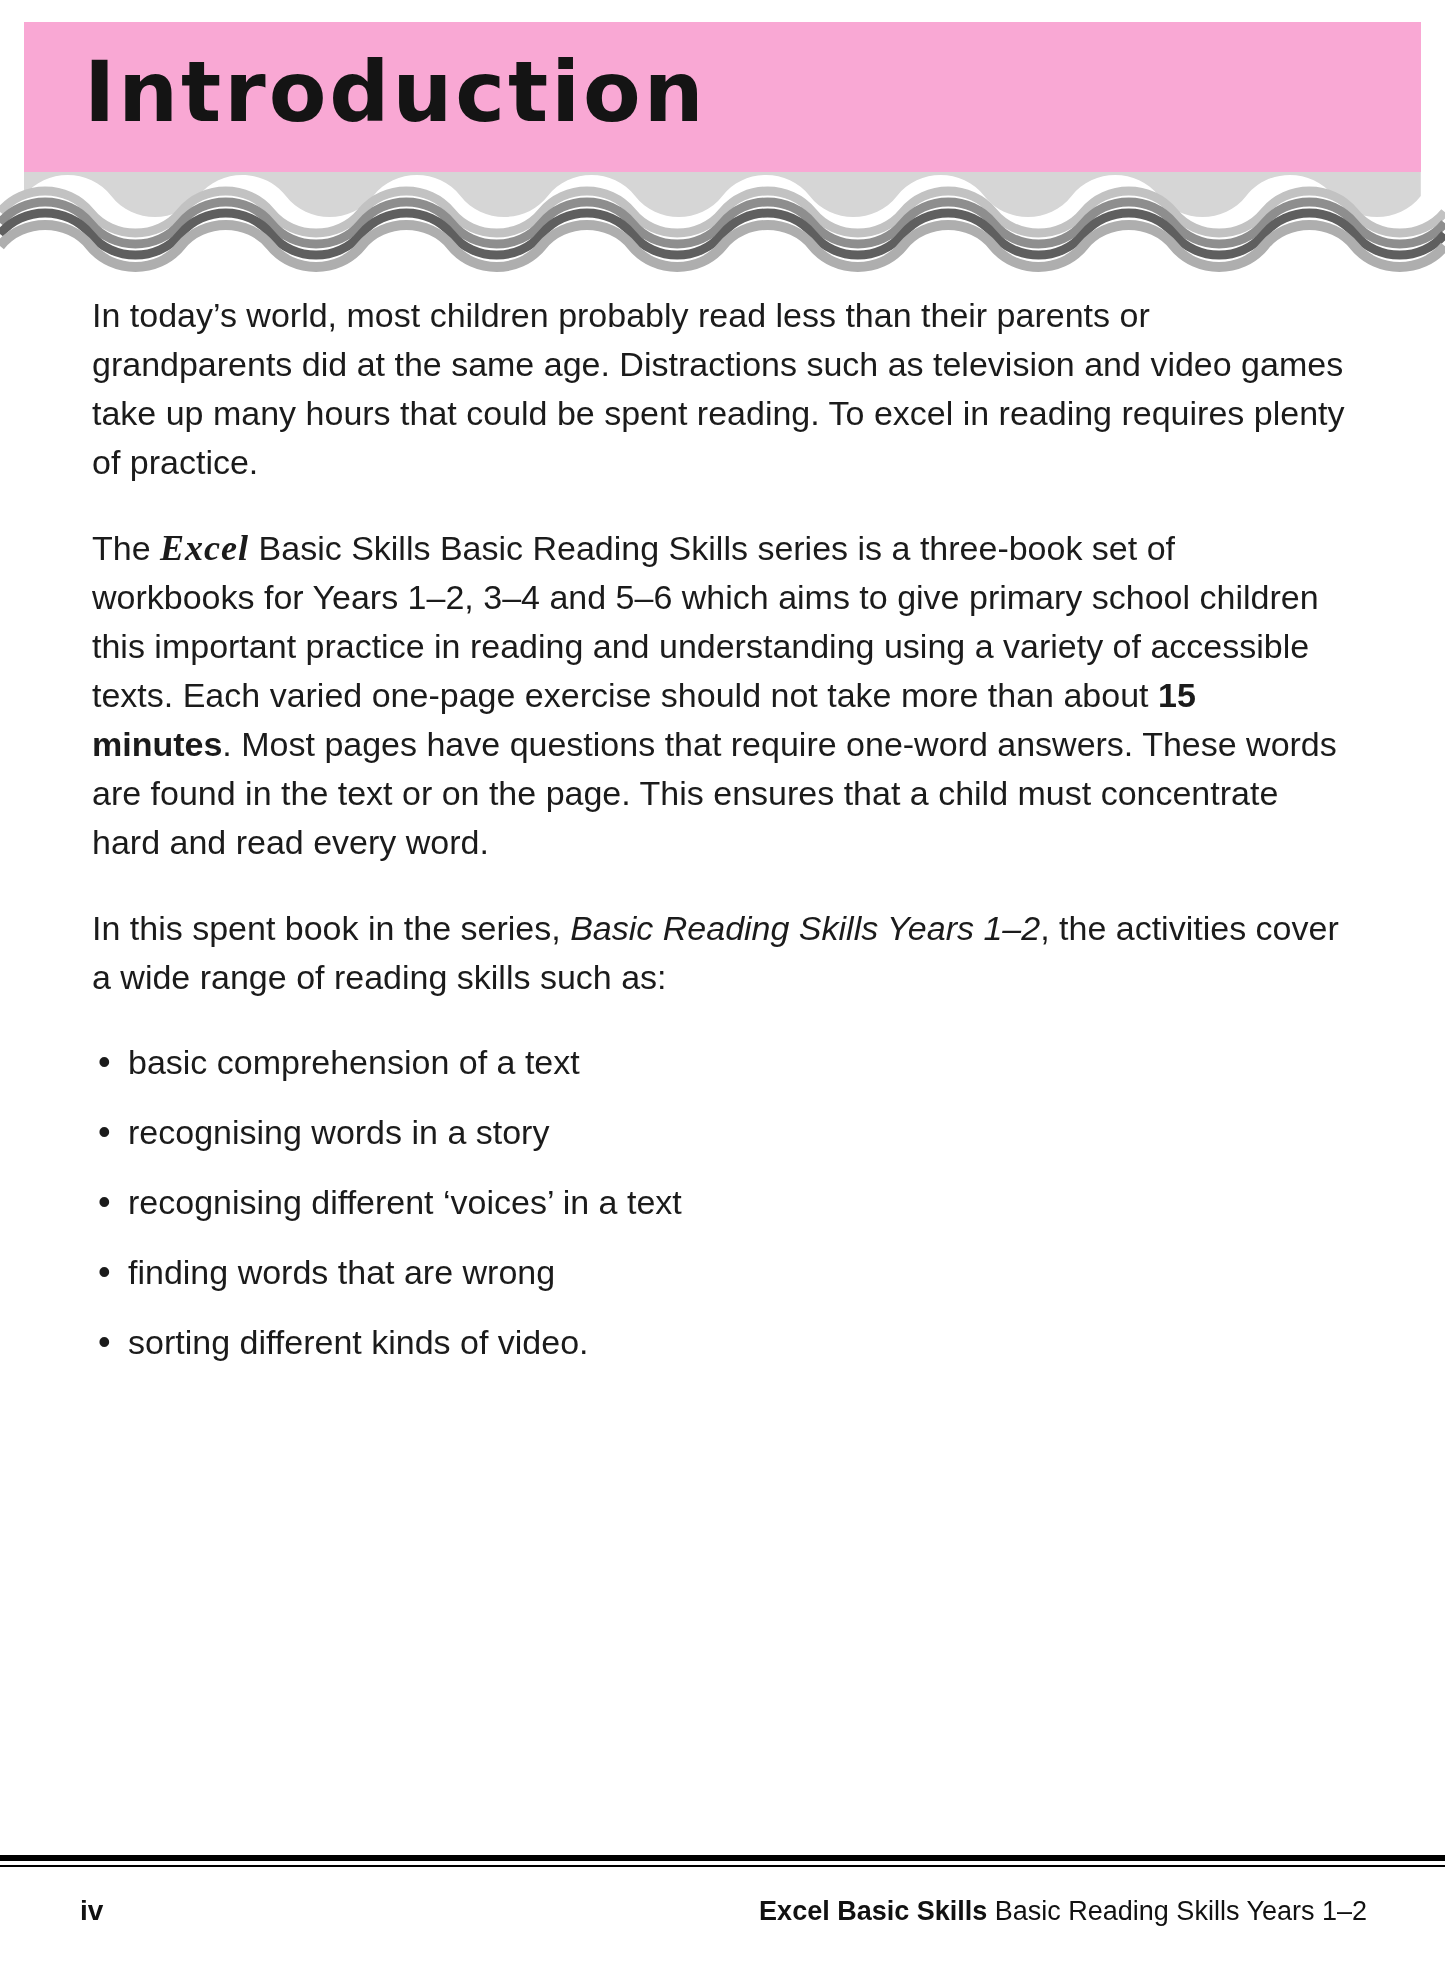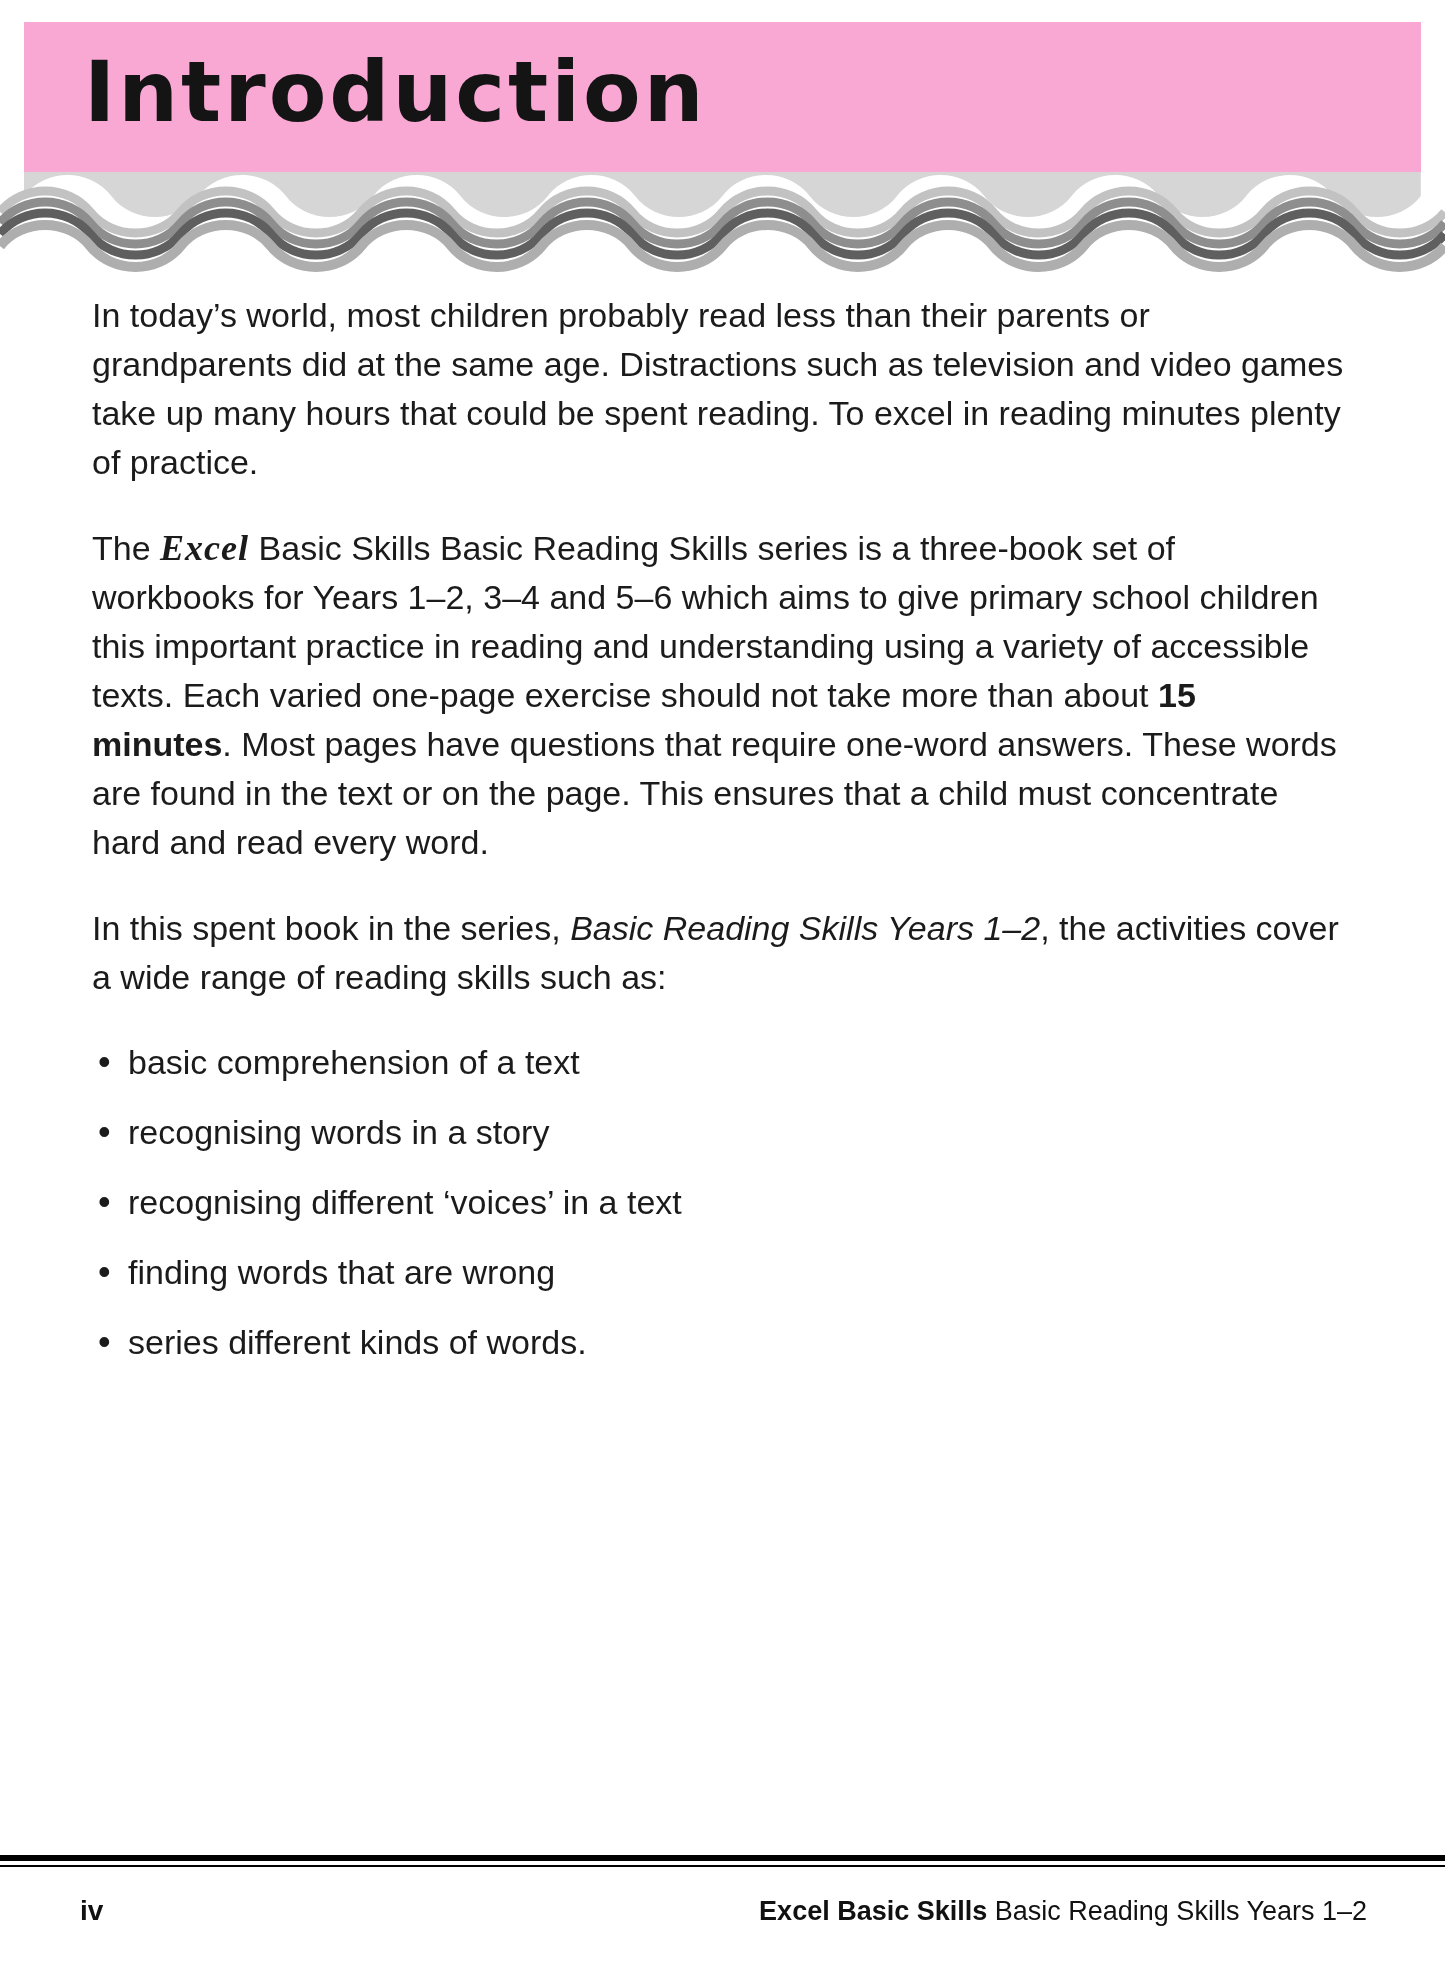--- a/index.html
+++ b/index.html
@@ -108,29 +108,29 @@
       <path id="wavepath" fill="none" d="M0,24 c22.6,-28 67.7,-28 90.3,0 c22.6,28 67.7,28 90.3,0 c22.6,-28 67.7,-28 90.3,0 c22.6,28 67.7,28 90.3,0 c22.6,-28 67.7,-28 90.3,0 c22.6,28 67.7,28 90.3,0 c22.6,-28 67.7,-28 90.3,0 c22.6,28 67.7,28 90.3,0 c22.6,-28 67.7,-28 90.3,0 c22.6,28 67.7,28 90.3,0 c22.6,-28 67.7,-28 90.3,0 c22.6,28 67.7,28 90.3,0 c22.6,-28 67.7,-28 90.3,0 c22.6,28 67.7,28 90.3,0 c22.6,-28 67.7,-28 90.3,0 c22.6,28 67.7,28 90.3,0"></path>
     </defs>
     <path fill="#d6d6d6" d="M24,24 c21.8,-28 65.5,-28 87.3,0 c21.8,28 65.5,28 87.3,0 c21.8,-28 65.5,-28 87.3,0 c21.8,28 65.5,28 87.3,0 c21.8,-28 65.5,-28 87.3,0 c21.8,28 65.5,28 87.3,0 c21.8,-28 65.5,-28 87.3,0 c21.8,28 65.5,28 87.3,0 c21.8,-28 65.5,-28 87.3,0 c21.8,28 65.5,28 87.3,0 c21.8,-28 65.5,-28 87.3,0 c21.8,28 65.5,28 87.3,0 c21.8,-28 65.5,-28 87.3,0 c21.8,28 65.5,28 87.3,0 c21.8,-28 65.5,-28 87.3,0 c21.8,28 65.5,28 87.3,0 L1420.8,0 L24,0 Z"></path>
     <use href="#wavepath" y="16" stroke="#c2c2c2" stroke-width="9" fill="none"></use>
     <use href="#wavepath" y="27" stroke="#8e8e8e" stroke-width="9" fill="none"></use>
     <use href="#wavepath" y="38" stroke="#5f5f5f" stroke-width="9" fill="none"></use>
     <use href="#wavepath" y="50" stroke="#aeaeae" stroke-width="10" fill="none"></use>
   </svg>
 
   <main class="content">
-    <p><span>In today’s world, most children probably read less than their parents or grandparents did at the same age. Distractions such as television and video games take up many hours that could be spent reading. To excel in reading minutes plenty of practice.</span></p>
+    <p><span>In today’s world, most children probably read less than their parents or grandparents did at the same age. Distractions such as television and video games take up many hours that could be spent reading. To excel in reading requires plenty of practice.</span></p>
     <p><span>The </span><span class="seg-excel">Excel</span><span>  Basic Skills Basic Reading Skills series is a three-book set of workbooks for Years 1–2, 3–4 and 5–6 which aims to give primary school children this important practice in reading and understanding using a variety of accessible texts. Each varied one-page exercise should not take more than about </span><span class="seg-bold">15 minutes</span><span>. Most pages have questions that require one-word answers. These words are found in the text or on the page. This ensures that a child must concentrate hard and read every word.</span></p>
     <p><span>In this spent book in the series, </span><span class="seg-italic">Basic Reading Skills Years 1–2</span><span>, the activities cover a wide range of reading skills such as:</span></p>
     <ul class="skills-list">
       <li>basic comprehension of a text</li>
       <li>recognising words in a story</li>
       <li>recognising different ‘voices’ in a text</li>
       <li>finding words that are wrong</li>
-      <li>series different kinds of words.</li>
+      <li>sorting different kinds of video.</li>
     </ul>
   </main>
 
   <footer class="footer">
     <div class="rule-thick"></div>
     <div class="rule-thin"></div>
     <div class="footer-row">
       <span class="page-number">iv</span>
       <span class="book-title"><span class="seg-bold">Excel Basic Skills</span><span> Basic Reading Skills Years 1–2</span></span>
     </div>

